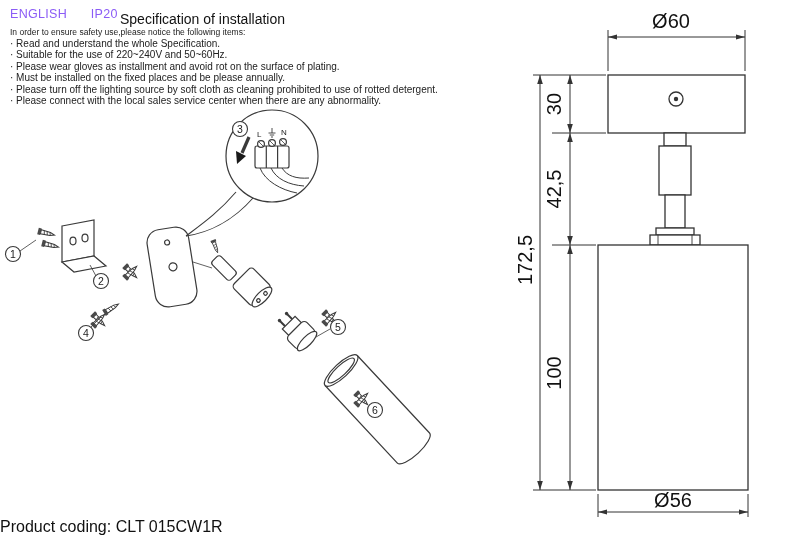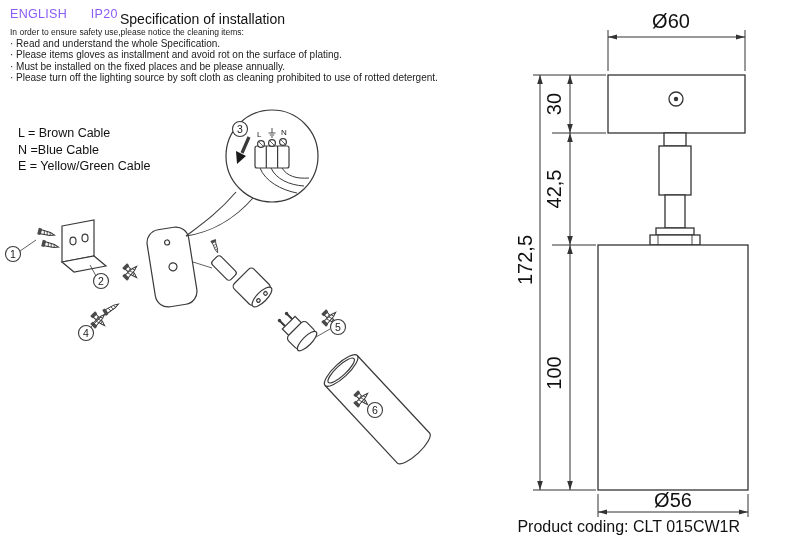--- a/index.html
+++ b/index.html
@@ -6,51 +6,48 @@
   html,body{background:#fff;}
   body{width:800px;height:552px;font-family:"Liberation Sans",sans-serif;color:#1c1c1c;}
   .page{position:relative;width:800px;height:552px;background:#fff;overflow:hidden;}
   .header{position:absolute;left:10px;top:7px;font-size:12.5px;letter-spacing:.3px;color:#8b5cf6;}
   .header .ip{margin-left:20px;}
   .spec{position:absolute;left:10px;top:13px;width:430px;}
   .spec-title{margin-left:110px;font-size:14px;line-height:12px;margin-bottom:2px;color:#111;}
   .spec-intro{font-size:8.5px;line-height:10.5px;color:#222;}
   .spec-item{font-size:10px;line-height:10.5px;margin-top:1px;color:#222;}
   .legend{position:absolute;left:18px;top:125px;font-size:12.5px;line-height:16.5px;color:#111;}
-  .footer{position:absolute;left:16px;top:518px;width:724px;text-align:right;font-size:16px;color:#111;}
+  .footer{position:absolute;left:0;top:518px;width:724px;text-align:left;font-size:16px;color:#111;}
   svg.art{position:absolute;left:0;top:0;}
   .dim{font-family:"Liberation Sans",sans-serif;font-size:20px;fill:#111;stroke:none;}
   .balloon circle{fill:#fff;stroke:#3a3a3a;stroke-width:1.1px;}
   .balloon text{font-family:"Liberation Sans",sans-serif;font-size:10.5px;fill:#222;stroke:none;}
   .tiny{font-family:"Liberation Sans",sans-serif;font-size:8px;fill:#222;stroke:none;}
 </style>
 </head>
 <body>
 
 <div class="page">
 
   <div class="header">
     <span class="lang">ENGLISH</span>
     <span class="ip">IP20</span>
   </div>
 
   <div class="spec">
     <div class="spec-title">Specification of installation</div>
-    <div class="spec-intro">In order to ensure safety use,please notice the cleaning items:</div>
+    <div class="spec-intro">In order to ensure safety use,please notice the following items:</div>
     <div class="spec-item">· Read and understand the whole Specification.</div>
-    <div class="spec-item">· Please items gloves as installment and avoid rot on the surface of plating.</div>
+    <div class="spec-item">· Suitable for the use of 220~240V and 50~60Hz.</div>
+    <div class="spec-item">· Please wear gloves as installment and avoid rot on the surface of plating.</div>
     <div class="spec-item">· Must be installed on the fixed places and be please annually.</div>
     <div class="spec-item">· Please turn off the lighting source by soft cloth as cleaning prohibited to use of rotted detergent.</div>
+    <div class="spec-item">· Please connect with the local sales service center when there are any abnormality.</div>
   </div>
 
-  <div class="legend">
-    <div class="legend-line">L = Brown Cable</div>
-    <div class="legend-line">N =Blue Cable</div>
-    <div class="legend-line">E = Yellow/Green Cable</div>
-  </div>
 
   <svg class="art" width="800" height="552" viewBox="0 0 800 552">
     <defs>
       <g id="screw">
         <rect x="0" y="-3.4" width="3" height="6.8" fill="#4a4a4a" stroke="none"></rect>
         <path d="M3 -2.1 L12.5 -1.5 L17 0 L12.5 1.5 L3 2.1 Z" fill="#fff" stroke="#3a3a3a" stroke-width="1"></path>
         <line x1="6" y1="-2" x2="7" y2="2" stroke="#3a3a3a" stroke-width="0.8"></line>
         <line x1="9" y1="-1.8" x2="10" y2="1.8" stroke="#3a3a3a" stroke-width="0.8"></line>
         <line x1="12" y1="-1.6" x2="13" y2="1.6" stroke="#3a3a3a" stroke-width="0.8"></line>
       </g>

